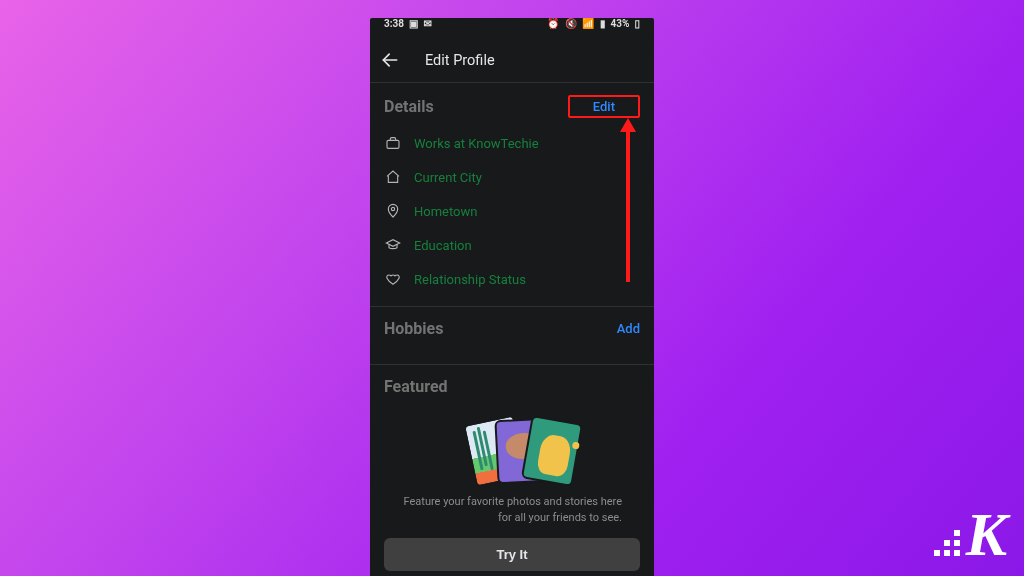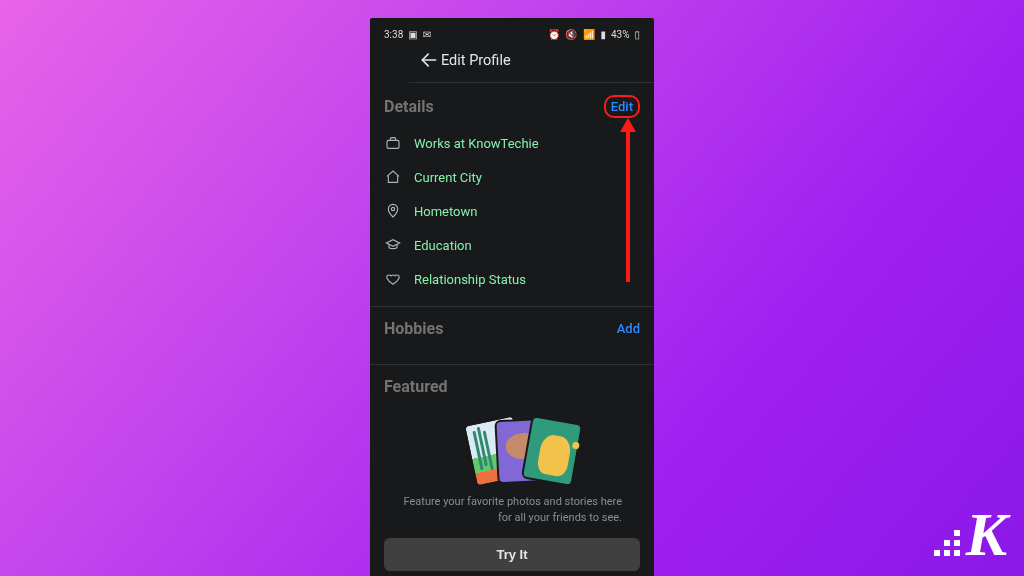--- a/index.html
+++ b/index.html
@@ -19,64 +19,64 @@
     height: 560px;
     background: #18191a;
     color: #e4e6eb;
     overflow: hidden;
     border-radius: 2px;
   }
   .status-bar {
     height: 22px;
     display: flex;
     justify-content: space-between;
-    align-items: flex-end;
+    align-items: flex-start;
     padding: 0 14px;
     font-size: 10px;
     color: #dcdcdc;
+    font-weight: bold;
   }
   .status-left, .status-right { display: flex; gap: 5px; align-items: center; }
   .topbar {
     display: flex;
     align-items: center;
-    gap: 2px;
+    gap: 25px;
     padding: 10px 14px 12px 10px;
     border-bottom: 1px solid #2f3031;
-    margin-left: 39px;
   }
   .back-icon { width: 20px; height: 20px; flex: 0 0 auto; cursor: pointer; }
   .back-icon svg { stroke: #e4e6eb; }
   .topbar-title { font-size: 14.5px; font-weight: 400; color: #e4e6eb; }
   .section {
     padding: 12px 14px 10px 14px;
     border-bottom: 1px solid #2f3031;
   }
   .section-head {
     display: flex;
     justify-content: space-between;
     align-items: center;
     margin-bottom: 8px;
   }
   .section-title { font-size: 16px; font-weight: 700; color: #737373; }
   .link-action { color: #2e89ff; font-size: 13px; font-weight: 500; cursor: pointer; }
   .edit-highlight {
     border: 2px solid #ff1a1a;
-    padding: 2px 5px;
-    border-radius: 10px;
+    padding: 2px 23px;
+    border-radius: 2px;
   }
   .detail-row {
     display: flex;
     align-items: center;
     gap: 12px;
     padding: 8px 0;
     cursor: pointer;
   }
   .detail-icon { width: 18px; height: 18px; display: flex; align-items: center; justify-content: center; }
   .detail-icon svg { stroke: #b0b3b8; fill: none; }
-  .detail-text { font-size: 13px; color: #86efac; }
+  .detail-text { font-size: 13px; color: #15803d; }
   .featured-cards {
     display: flex;
     justify-content: center;
     align-items: center;
     padding: 14px 0 10px 0;
     position: relative;
     height: 90px;
   }
   .card {
     position: absolute;

